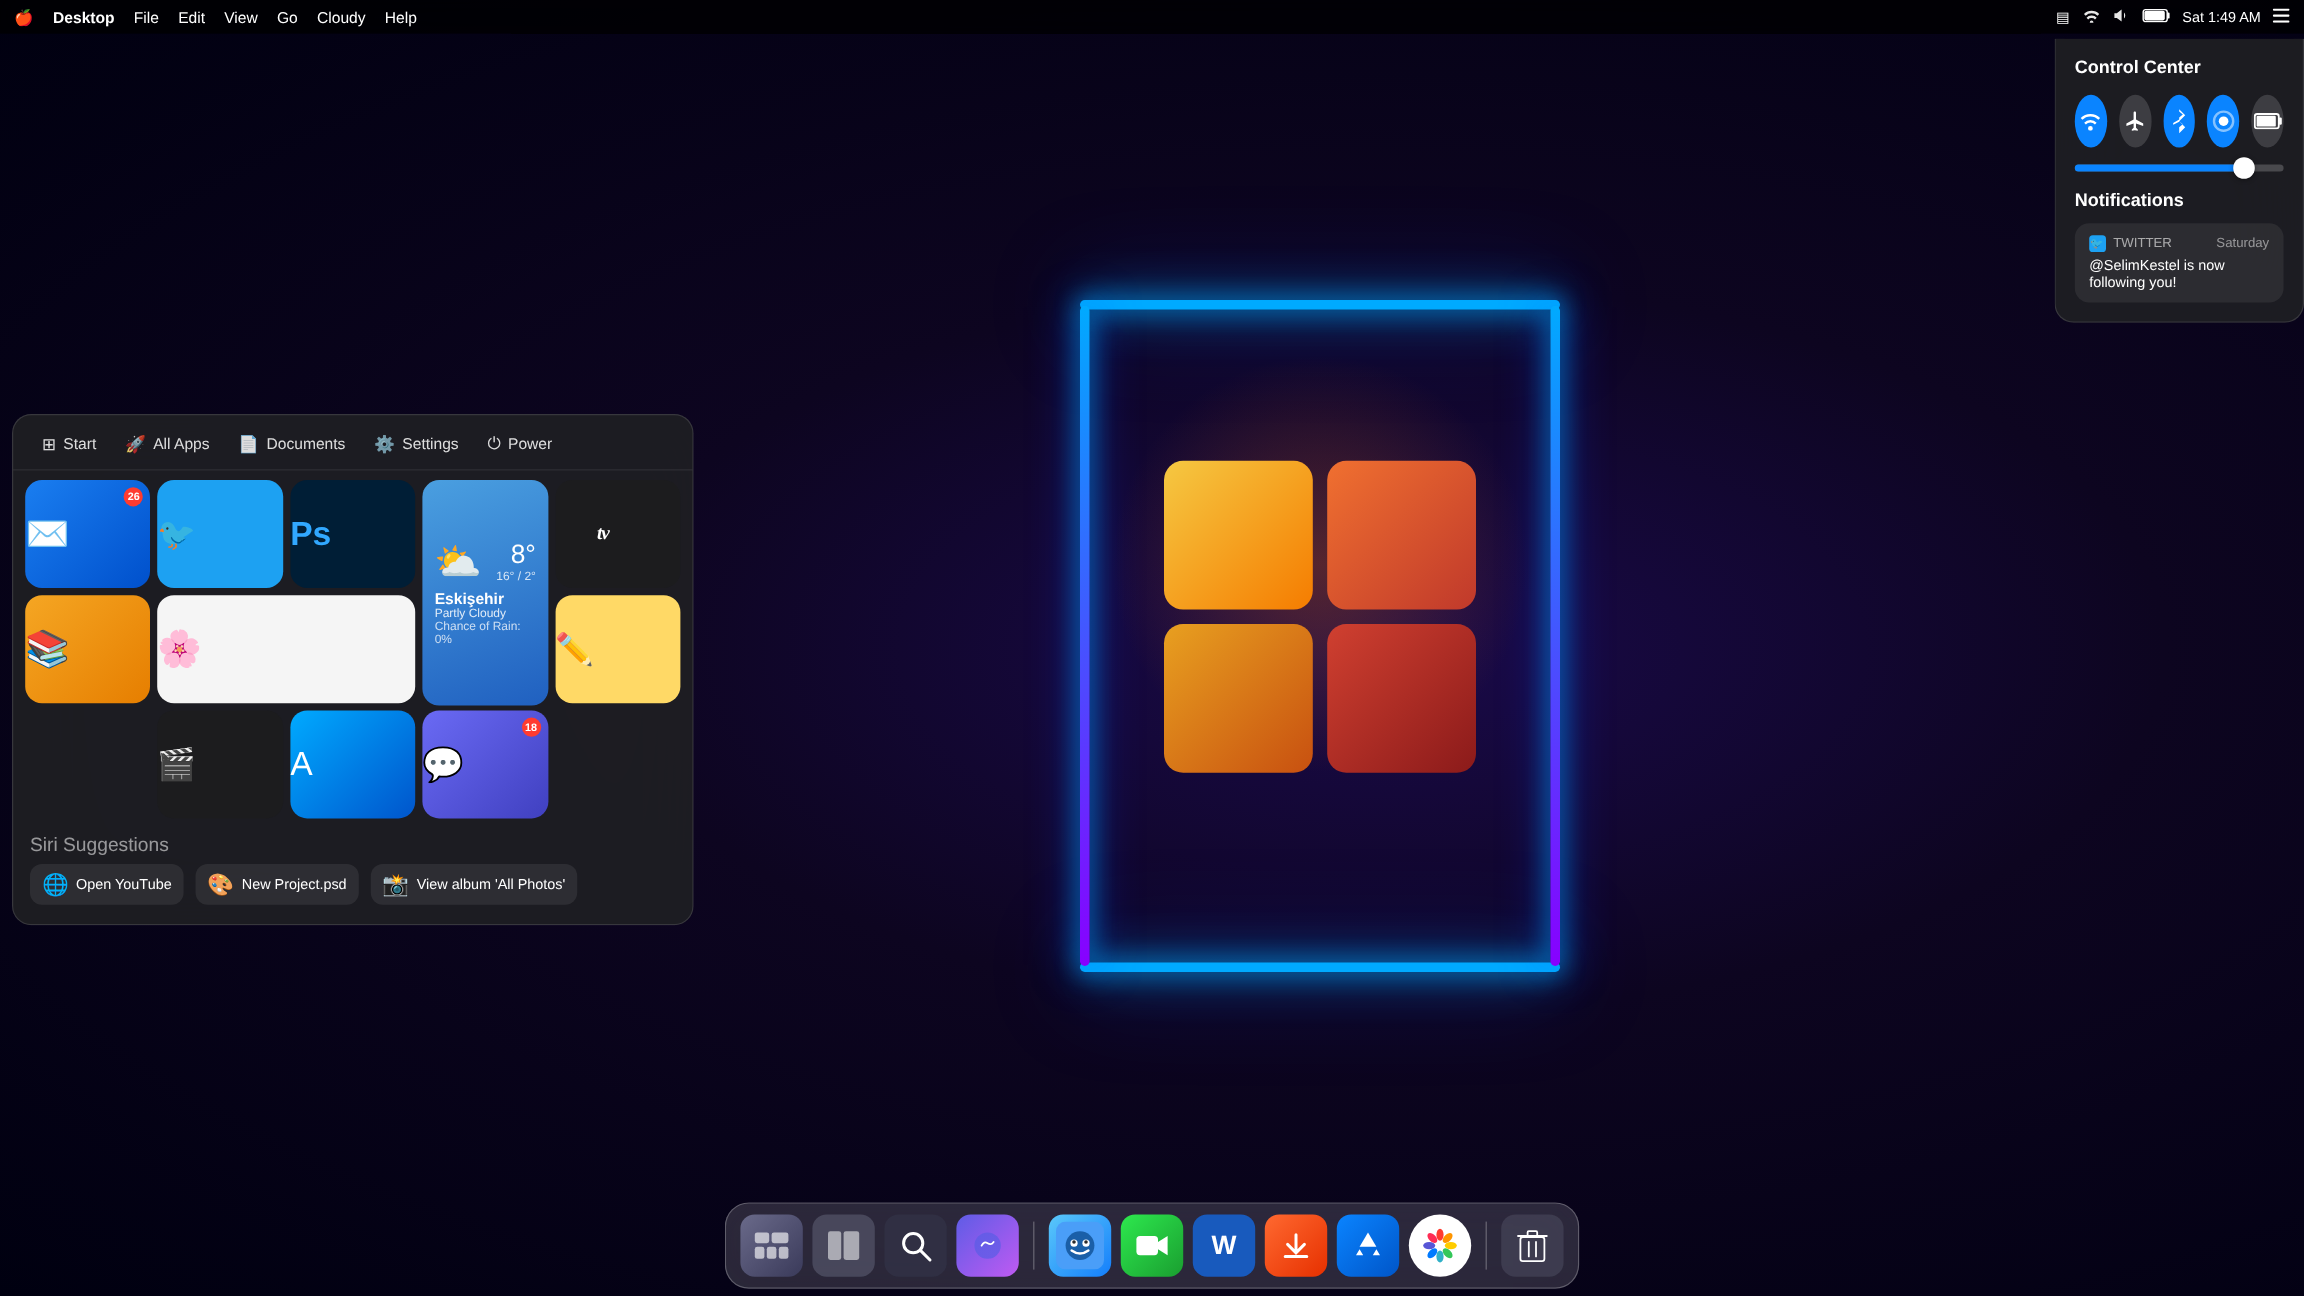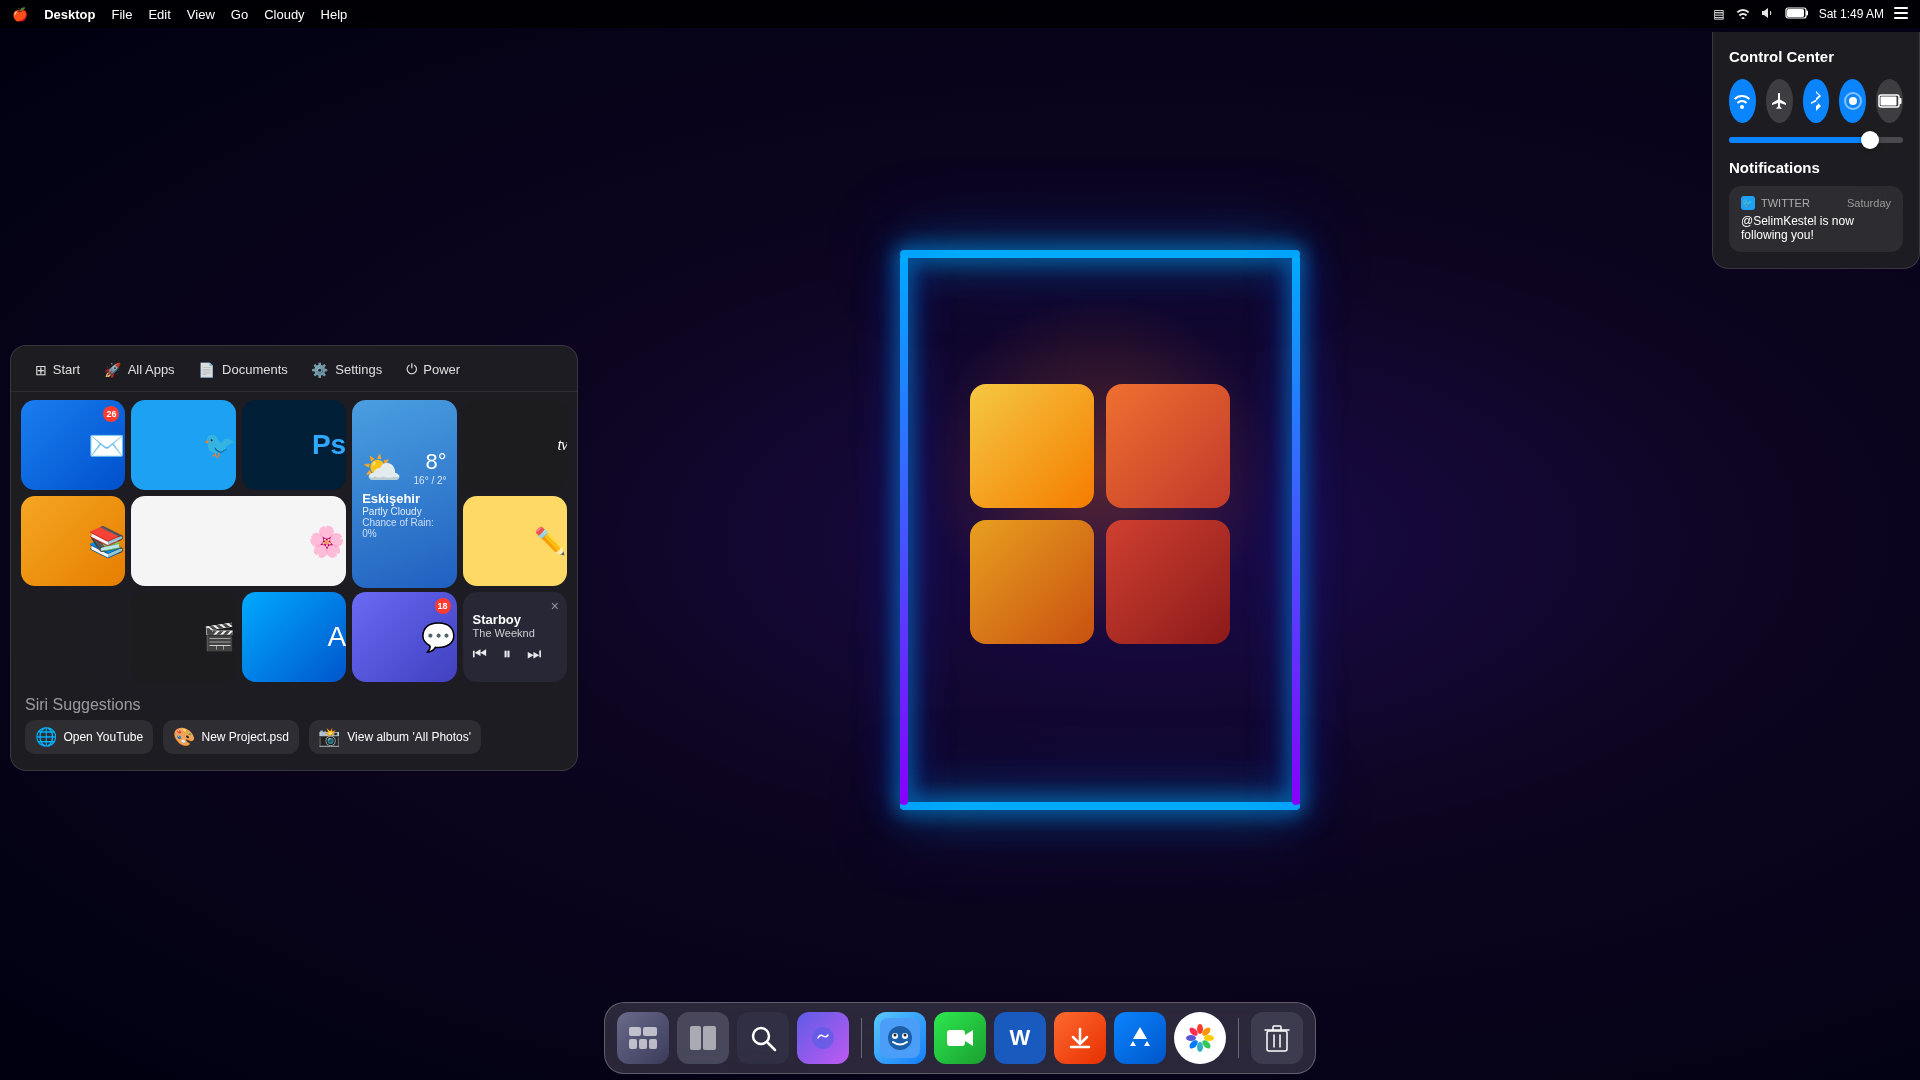--- a/index.html
+++ b/index.html
@@ -232,21 +232,21 @@
     }
 
     .app-tile {
       border-radius: 14px;
       overflow: hidden;
       cursor: pointer;
       position: relative;
       height: 90px;
       display: flex;
       align-items: center;
-      justify-content: flex-end;
+      justify-content: flex-start;
     }
 
     
     .tile-mail { background: linear-gradient(135deg, #1a7ef0, #0050cc); }
     
     .tile-twitter { background: #1da1f2; }
     
     .tile-ps { background: #001e36; }
     
     .tile-weather { background: linear-gradient(160deg, #4a9fe0, #2060c0); }
@@ -459,21 +459,21 @@
     .dock-photos-d { background: white; border-radius: 50%; }
 
     
     .ps-text { color: #31a8ff; font-size: 28px; font-weight: 800; }
     .lr-text { color: #a8c8e8; font-size: 24px; font-weight: 700; }
     .fcp-icon { font-size: 26px; }
 
     
     .mail-icon { font-size: 30px; color: white; }
     .twitter-bird { font-size: 26px; color: white; }
-    .appletv-logo { font-size: 13px; color: white; font-style: italic; font-weight: 400; letter-spacing: -1px; }
+    .appletv-logo { font-size: 13px; color: white; font-style: italic; font-weight: 700; letter-spacing: -1px; margin-left: 35px; }
 
     .notes-pen { font-size: 26px; }
     .messages-bubble { font-size: 28px; color: white; }
   </style>
 </head>
 <body>
 
 <div id="desktop-bg">
 
   <div id="win-logo-scene">
@@ -612,32 +612,20 @@
 
     <div class="app-tile tile-appstore" style="grid-column:3; grid-row:3;">
       <span style="font-size:28px; color:white;">A</span>
     </div>
 
     <div class="app-tile tile-messages" style="grid-column:4; grid-row:3; background: linear-gradient(135deg,#6a6af4,#4040c0);">
       <div class="badge">18</div>
       <span class="messages-bubble">💬</span>
     </div>
 
-    <div class="app-tile tile-music" style="grid-column:5; grid-row:3; background:rgba(40,40,55,0.97); position:relative;">
-      <div class="music-tile-inner">
-        <div class="music-title">Starboy</div>
-        <div class="music-artist">The Weeknd</div>
-        <div class="music-controls">
-          <span class="music-btn">⏮</span>
-          <span class="music-btn">⏸</span>
-          <span class="music-btn">⏭</span>
-        </div>
-      </div>
-      <span class="music-close">×</span>
-    </div>
 
   </div>
 
   <div class="siri-section">
     <div class="siri-title">Siri Suggestions</div>
     <div class="siri-items">
       <div class="siri-item">
         <span class="siri-item-icon">🌐</span>
         <span class="siri-item-label">Open YouTube</span>
       </div>

